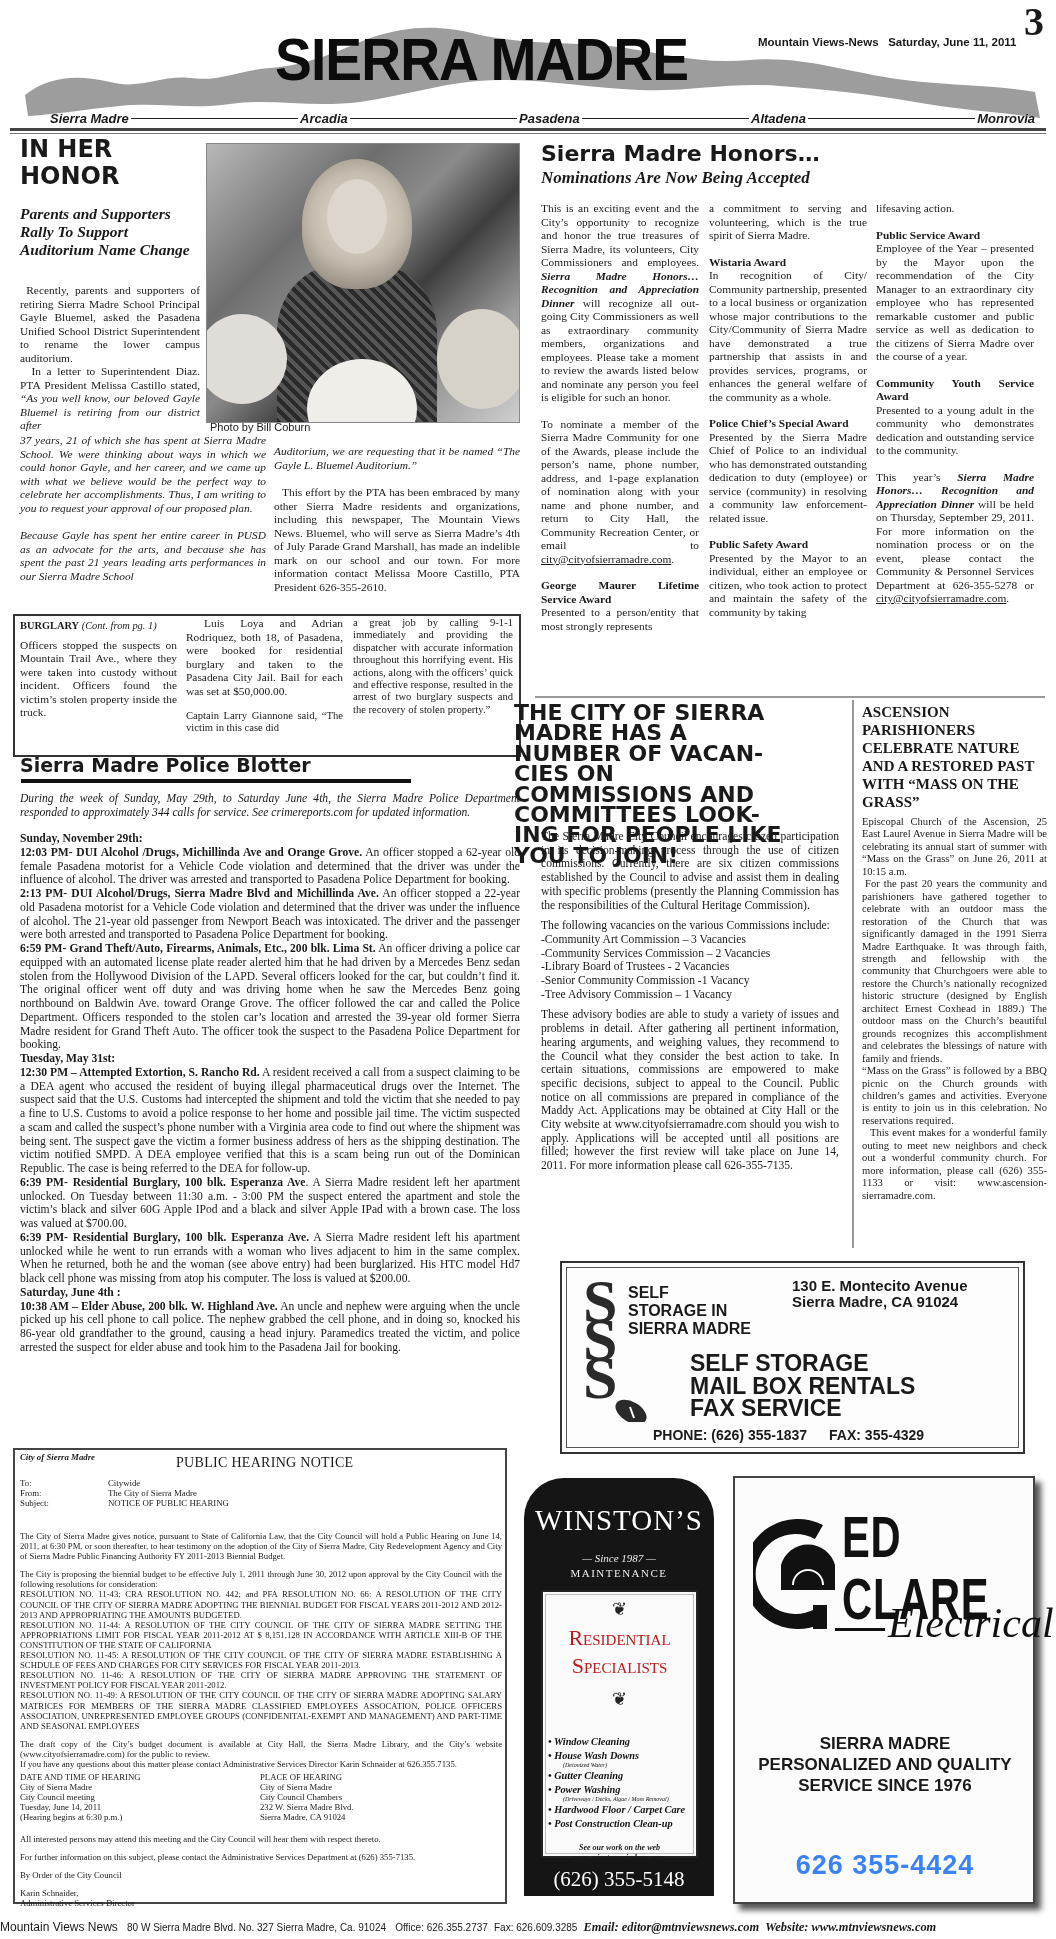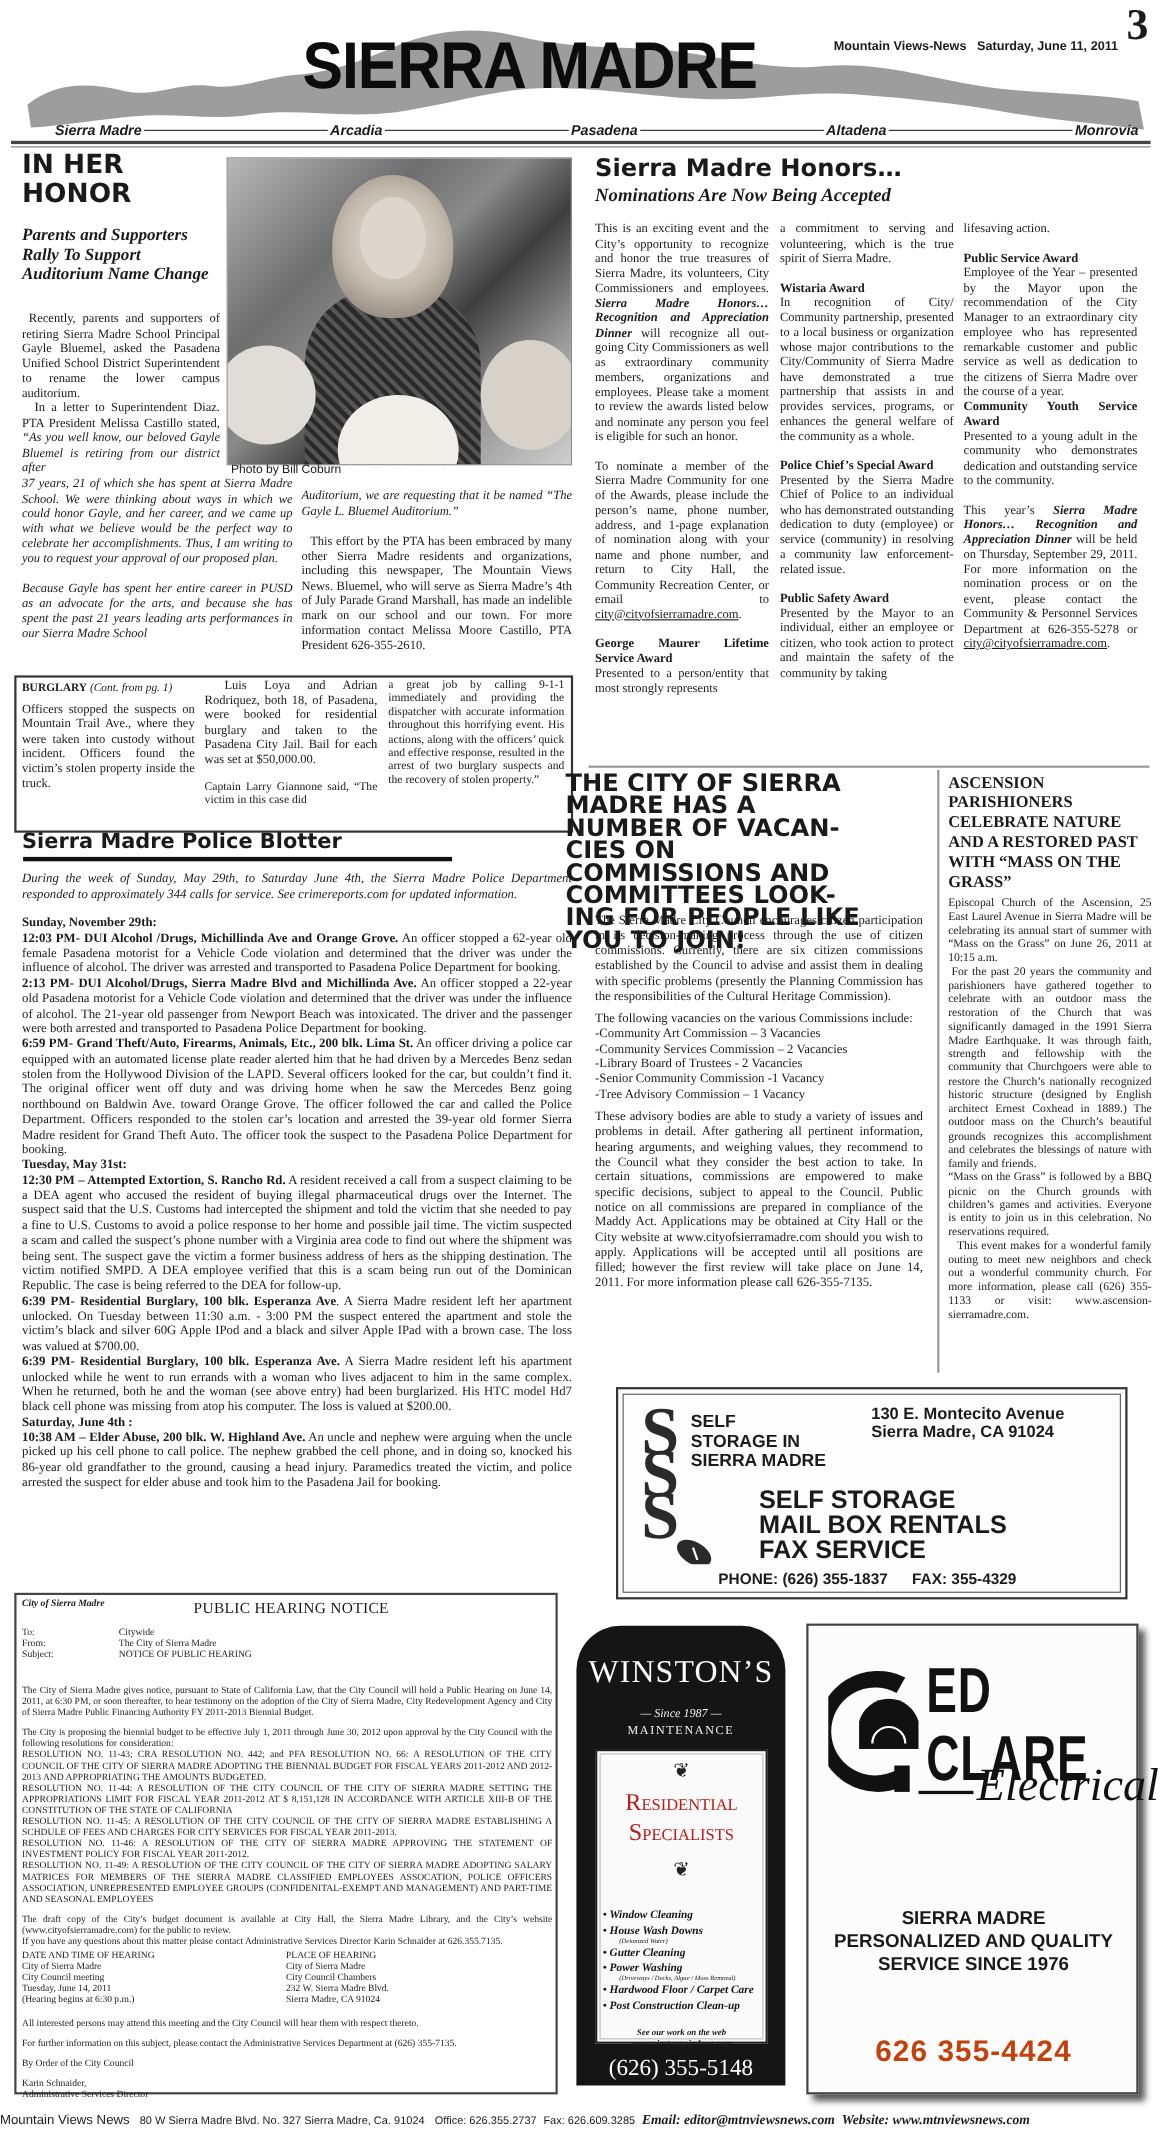--- a/index.html
+++ b/index.html
@@ -109,21 +109,21 @@
   #winston-web { left: 541px; top: 1843px; width: 157px; text-align: center; font-size: 8px; font-style: italic; font-weight: bold; line-height: 9.5px; }
   #winston-phone { left: 524px; top: 1867px; width: 190px; text-align: center; color: #fff; font-size: 21px; }
 
   
   #edclare-ad { left: 733px; top: 1476px; width: 302px; height: 428px; border: 2px solid #444; background: #fcfcfc; box-shadow: 6px 6px 6px #555; }
   #edclare-logo { left: 753px; top: 1505px; width: 88px; height: 135px; }
   #edclare-name { left: 842px; top: 1506px; font-family: "Liberation Sans", sans-serif; font-weight: bold; font-size: 58px; line-height: 62px; transform: scaleX(0.72); transform-origin: left top; letter-spacing: 1px; color: #111; }
   #edclare-elec { left: 832px; top: 1600px; font-size: 42px; font-style: italic; color: #111; line-height: 46px; }
   #edclare-dash { left: 835px; top: 1628px; width: 50px; height: 3px; background: #111; }
   #edclare-tag { left: 737px; top: 1733px; width: 296px; text-align: center; font-family: "Liberation Sans", sans-serif; font-weight: bold; font-size: 17px; line-height: 21px; color: #1a1a1a; }
-  #edclare-phone { left: 737px; top: 1850px; width: 296px; text-align: center; font-family: "Liberation Sans", sans-serif; font-weight: bold; font-size: 27px; color: #c2410c; letter-spacing: 1px; }
+  #edclare-phone { left: 737px; top: 1850px; width: 296px; text-align: center; font-family: "Liberation Sans", sans-serif; font-weight: bold; font-size: 27px; color: #3b82f6; letter-spacing: 1px; }
 
   
   #footer { left: 0; top: 1920px; width: 1056px; font-family: "Liberation Sans", sans-serif; font-size: 11px; white-space: nowrap; }
   #footer .pub { font-size: 12px; }
   #footer .small { font-size: 10px; }
   #footer .em { font-family: "Liberation Serif", serif; font-style: italic; font-weight: bold; font-size: 12.4px; }
 </style>
 </head>
 <body>
 
@@ -217,21 +217,21 @@
   <p>In recognition of City/ Community partnership, presented to a local business or organization whose major contributions to the City/Community of Sierra Madre have demonstrated a true partnership that assists in and provides services, programs, or enhances the general welfare of the community as a whole.</p>
   <p style="margin-top:13px" class="b">Police Chief’s Special Award</p>
   <p>Presented by the Sierra Madre Chief of Police to an individual who has demonstrated outstanding dedication to duty (employee) or service (community) in resolving a community law enforcement-related issue.</p>
   <p style="margin-top:13px" class="b">Public Safety Award</p>
   <p>Presented by the Mayor to an individual, either an employee or citizen, who took action to protect and maintain the safety of the community by taking</p>
 </div>
 <div id="honors-c3" class="abs body-txt j">
   <p>lifesaving action.</p>
   <p style="margin-top:13px" class="b">Public Service Award</p>
   <p>Employee of the Year – presented by the Mayor upon the recommendation of the City Manager to an extraordinary city employee who has represented remarkable customer and public service as well as dedication to the citizens of Sierra Madre over the course of a year.</p>
-  <p style="" class="b">Community Youth Service Award</p>
+  <p style="margin-top:13px" class="b">Community Youth Service Award</p>
   <p>Presented to a young adult in the community who demonstrates dedication and outstanding service to the community.</p>
   <p style="margin-top:13px"><span>This year’s </span><span class="b i">Sierra Madre Honors… Recognition and Appreciation Dinner</span><span> will be held on Thursday, September 29, 2011. For more information on the nomination process or on the event, please contact the Community &amp; Personnel Services Department at 626-355-5278 or </span><a class="u" style="color:inherit">city@cityofsierramadre.com</a>.</p>
 </div>
 <div id="honors-rule" class="abs"></div>
 
 <div id="vac-head" class="abs">THE CITY OF SIERRA MADRE HAS A NUMBER OF VACAN-CIES ON COMMISSIONS AND COMMITTEES LOOK-ING FOR PEOPLE LIKE YOU TO JOIN!</div>
 <div id="vac-body" class="abs j">
   <p>The Sierra Madre City Council encourages citizen participation in its decision-making process through the use of citizen commissions. Currently, there are six citizen commissions established by the Council to advise and assist them in dealing with specific problems (presently the Planning Commission has the responsibilities of the Cultural Heritage Commission).</p>
   <p style="margin-top:7px;text-align:left">The following vacancies on the various Commissions include:</p>
   <ul style="list-style:none;text-align:left">

